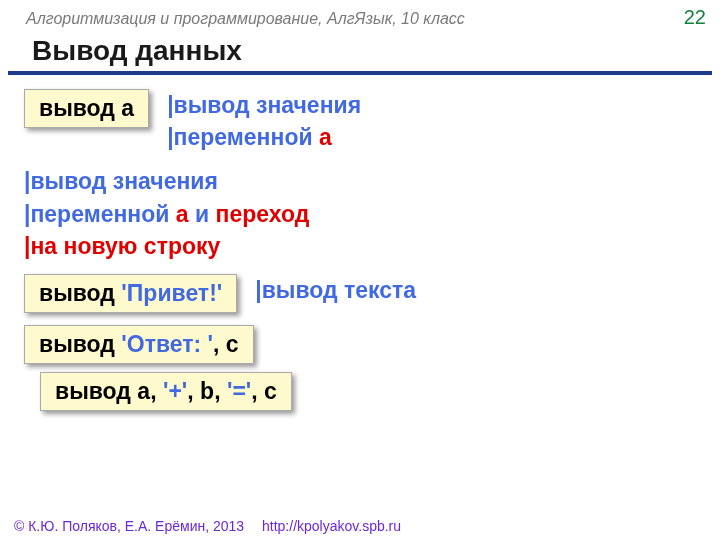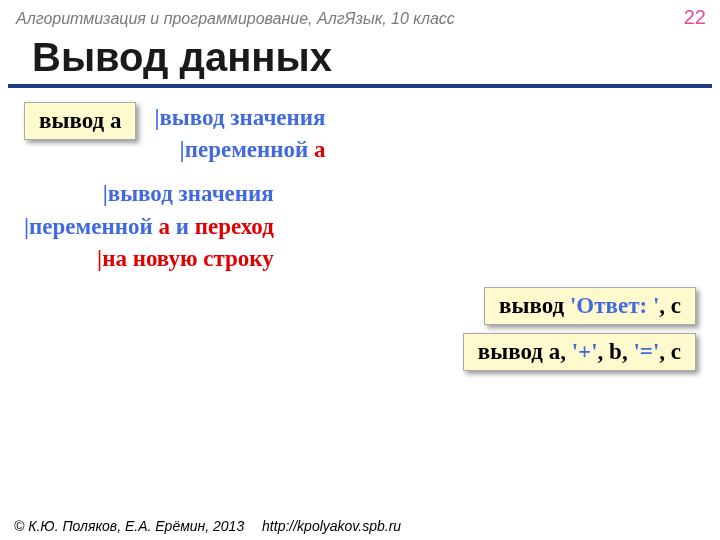--- a/index.html
+++ b/index.html
@@ -3,47 +3,46 @@
 <meta charset="utf-8">
 <style>
   * { box-sizing: border-box; margin: 0; padding: 0; }
   html, body { width: 720px; height: 540px; overflow: hidden; }
   body {
     background: #fff;
     font-family: Arial, sans-serif;
     position: relative;
   }
   .header {
-    padding: 6px 14px 2px 16px;
+    padding: 6px 14px 2px 26px;
     display: flex;
     justify-content: space-between;
     align-items: baseline;
     color: #7a7a7a;
     font-size: 16px;
     font-style: italic;
   }
   .page-number {
     font-size: 20px;
     font-style: normal;
-    color: #ec4899;
+    color: #15803d;
   }
   .title {
-    font-size: 40px;
+    font-size: 28px;
     font-weight: bold;
     color: #1a1a1a;
     padding: 4px 0 4px 24px;
     border-bottom: 4px solid #1e3a8a;
     margin: 0 8px 14px 8px;
   }
   .content {
     padding: 0 24px;
-    font-family: Liberation Serif, serif;
+    font-family: Liberation Sans, sans-serif;
     font-size: 23px;
     font-weight: bold;
-    text-align: right;
   }
   .row {
     display: flex;
     align-items: flex-start;
     gap: 18px;
     margin-bottom: 12px;
   }
   .codebox {
     background: #fffacd;
     border: 1px solid #aaa;
@@ -66,22 +65,21 @@
   .comment-line {
     color: #4169E1;
     padding-left: 4px;
     margin-bottom: 10px;
   }
   .footer {
     position: absolute;
     bottom: 6px;
     left: 14px;
     font-size: 14px;
-    font-style: italic;
-    color: #000000;
+    color: #6d28d9;
   }
   .footer .url { margin-left: 14px; }
 </style>
 </head>
 <body>
 
 <div class="header">
   <span>Алгоритмизация и программирование, АлгЯзык, 10 класс</span>
   <span class="page-number">22</span>
 </div>
@@ -95,20 +93,24 @@
     <div class="comment"><span>|вывод значения
 |переменной </span><span class="red">a</span></div>
   </div>
 
   <div class="row">
     <div class="comment"><span>|вывод значения
 |переменной </span><span class="red">a</span><span> и </span><span class="red">переход
 |на новую строку</span></div>
   </div>
 
+  <div class="row">
+    <div class="codebox"><span class="kw">вывод </span><span class="str">'Привет!'</span></div>
+    <div class="comment">|вывод текста</div>
+  </div>
 
   <div class="full-row">
     <div class="codebox" style="display:inline-block;"><span class="kw">вывод </span><span class="str">'Ответ: '</span><span>, c</span></div>
   </div>
 
 
   <div class="full-row">
     <div class="codebox" style="display:inline-block;margin-left:16px;"><span class="kw">вывод </span><span>a, </span><span class="str">'+'</span><span>, b, </span><span class="str">'='</span><span>, c</span></div>
   </div>
 

